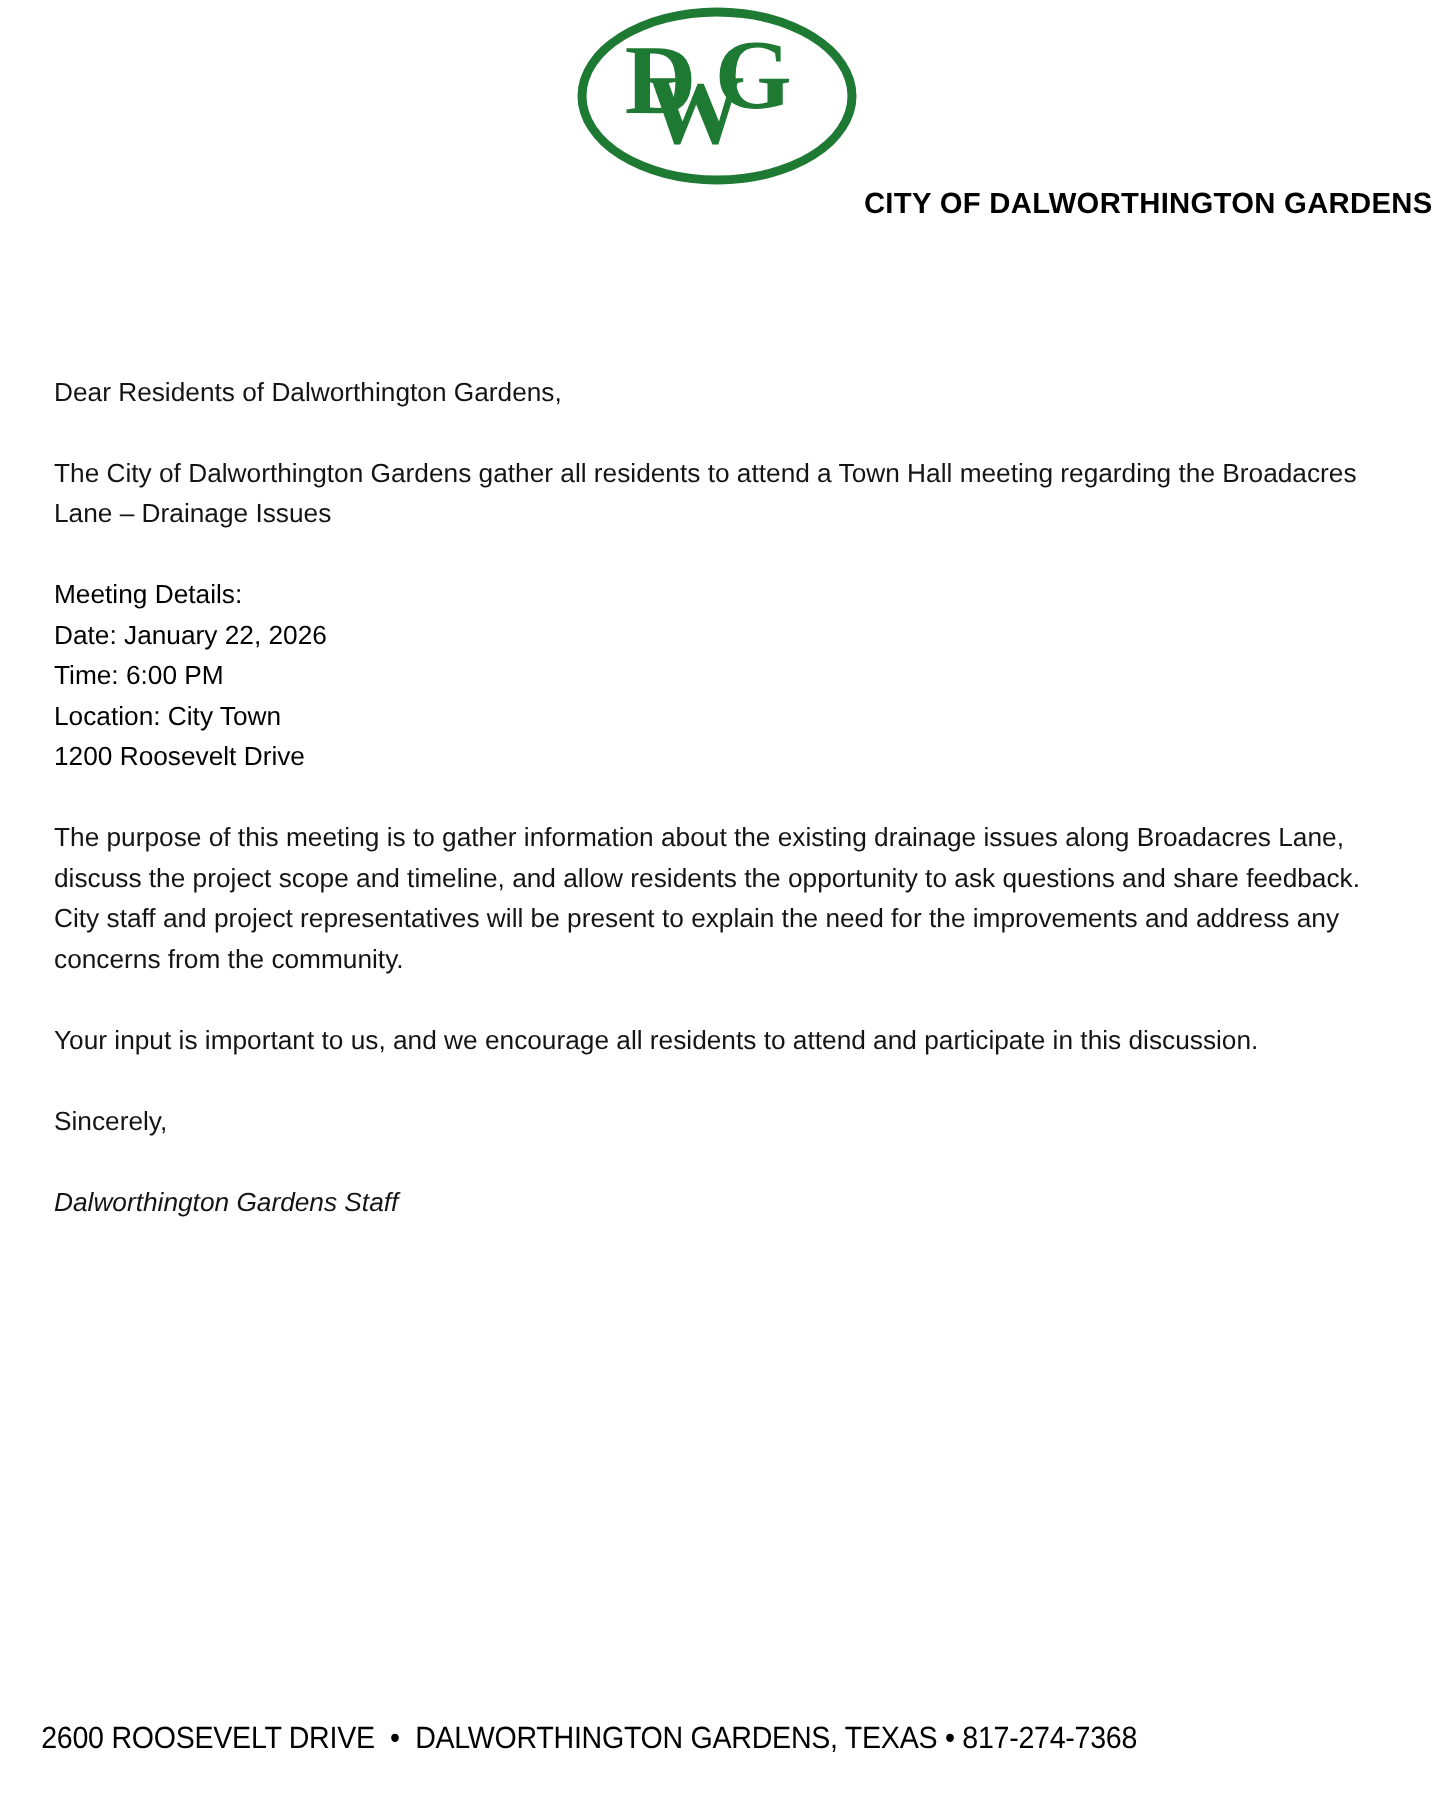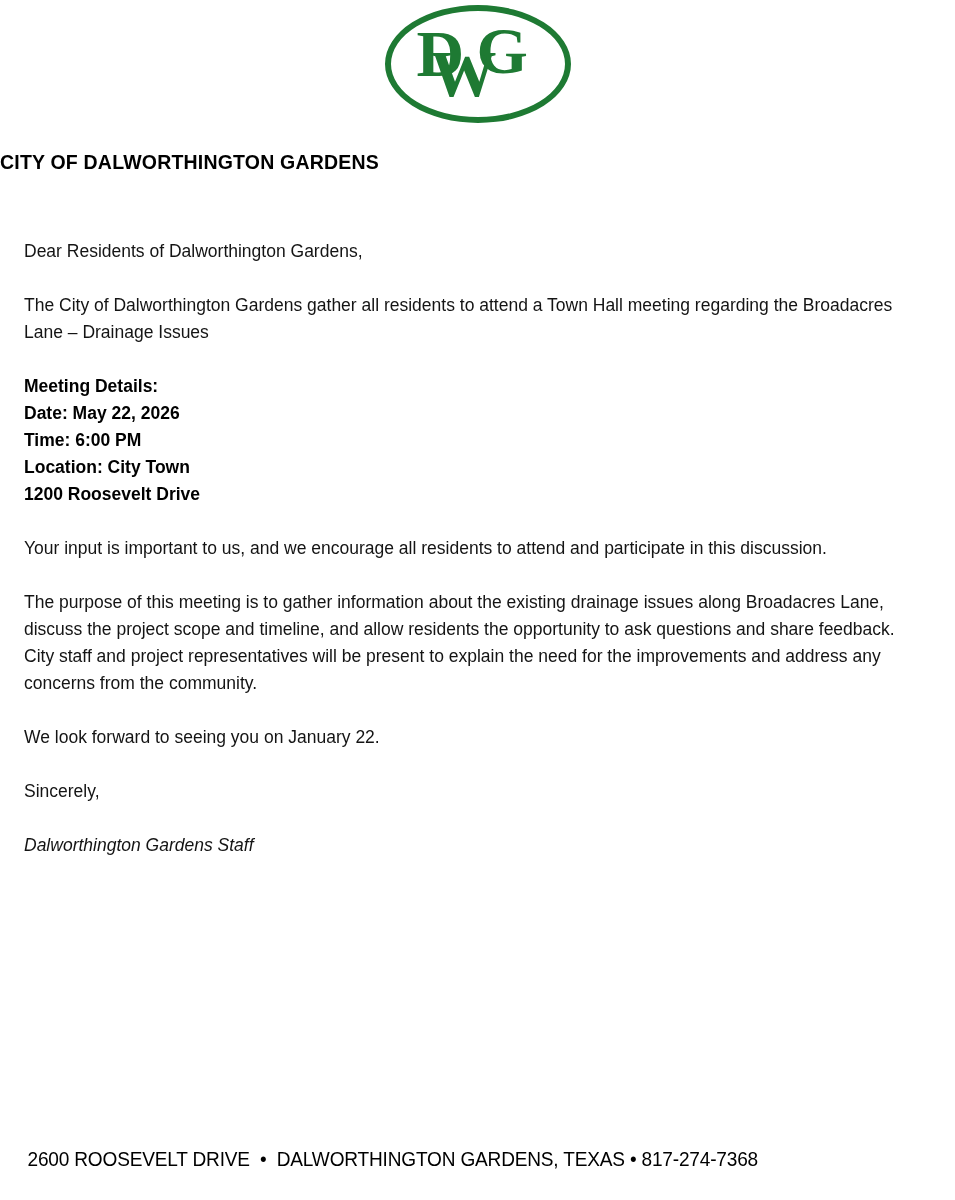--- a/index.html
+++ b/index.html
@@ -34,41 +34,41 @@
     font-family: "Liberation Serif", serif;
     font-weight: 700;
     color: #1e7a33;
     line-height: 1;
   }
   .logo-letter.d { left: 32px; top: 16px; font-size: 66px; z-index: 1; }
   .logo-letter.g { left: 92px; top: 13px; font-size: 66px; z-index: 2; }
   .logo-letter.w { left: 46px; top: 36px; font-size: 66px; z-index: 3; }
 
   .city-title {
-    margin: 28px 0 0 0;
-    text-align: left;
+    margin: 2px 0 0 0;
+    text-align: right;
     font-size: 19.5px;
     font-weight: 700;
     letter-spacing: 0.2px;
     color: #000000;
   }
 
   
   .letter-body {
-    margin-top: 64px;
-    padding: 0 26px 0 24px;
+    margin-top: 100px;
+    padding: 0 26px 0 36px;
     font-size: 17.5px;
     line-height: 27px;
   }
   .letter-body p { margin: 0 0 27px 0; }
 
   .details { margin: 0 0 27px 0; }
   .details p {
     margin: 0;
-    font-weight: 700;
+    font-weight: 400;
     color: #000000;
   }
 
   .signature { margin-top: 27px !important; font-style: italic; }
 
   
   .page-footer {
     position: absolute;
     left: 0;
     right: 0;
@@ -100,32 +100,31 @@
     <h1 class="city-title">CITY OF DALWORTHINGTON GARDENS</h1>
   </header>
 
   <main class="letter-body">
     <p>Dear Residents of Dalworthington Gardens,</p>
 
     <p>The City of Dalworthington Gardens gather all residents to attend a Town Hall meeting regarding the Broadacres Lane – Drainage Issues</p>
 
     <div class="details">
       <p>Meeting Details:</p>
-      <p>Date: May 22, 2026</p>
+      <p>Date: January 22, 2026</p>
       <p>Time: 6:00 PM</p>
       <p>Location: City Town</p>
       <p>1200 Roosevelt Drive</p>
     </div>
 
+    <p>The purpose of this meeting is to gather information about the existing drainage issues along Broadacres Lane, discuss the project scope and timeline, and allow residents the opportunity to ask questions and share feedback. City staff and project representatives will be present to explain the need for the improvements and address any concerns from the community.</p>
+
     <p>Your input is important to us, and we encourage all residents to attend and participate in this discussion.</p>
 
-    <p>The purpose of this meeting is to gather information about the existing drainage issues along Broadacres Lane, discuss the project scope and timeline, and allow residents the opportunity to ask questions and share feedback. City staff and project representatives will be present to explain the need for the improvements and address any concerns from the community.</p>
 
-
-    <p>We look forward to seeing you on January 22.</p>
 
     <p>Sincerely,</p>
 
     <p class="signature">Dalworthington Gardens Staff</p>
   </main>
 
   <footer class="page-footer">
     <span class="footer-text">2600 ROOSEVELT DRIVE  •  DALWORTHINGTON GARDENS, TEXAS • 817-274-7368</span>
   </footer>
 

